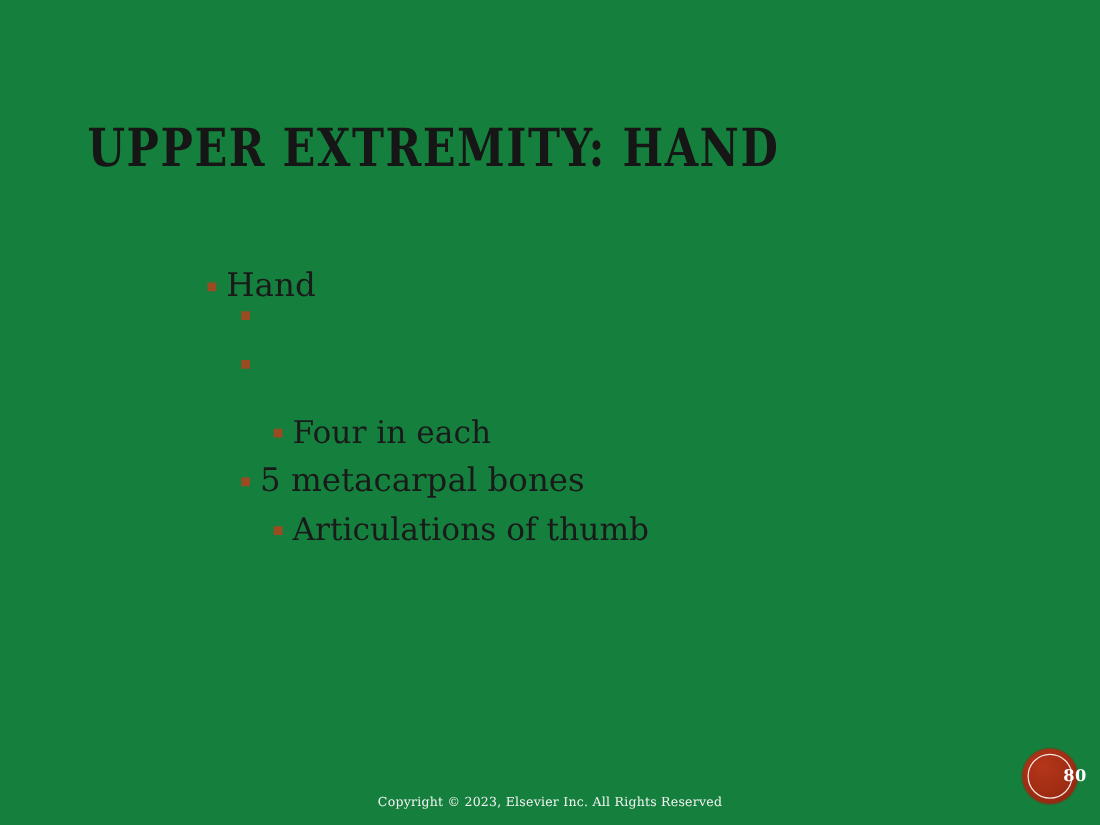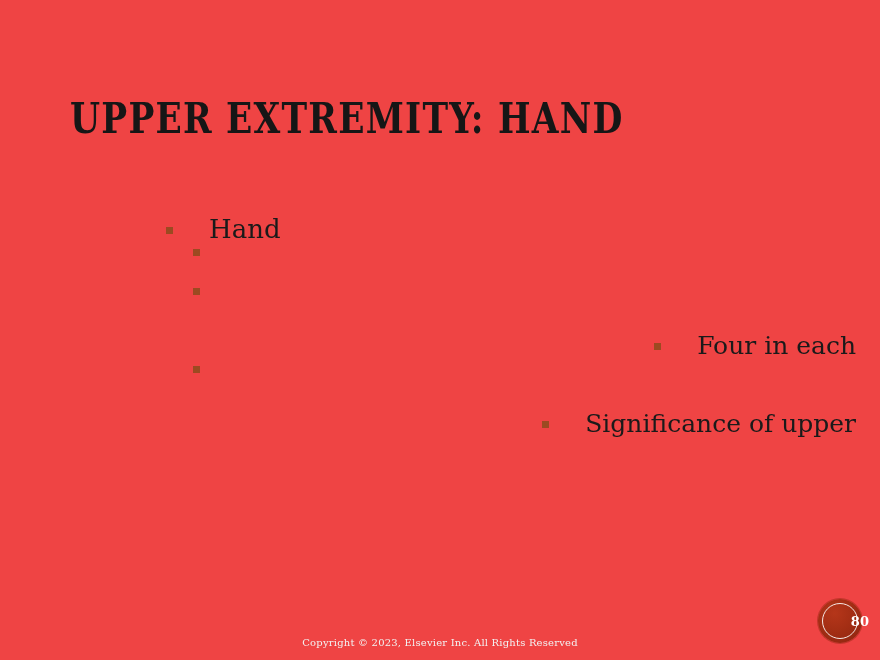--- a/index.html
+++ b/index.html
@@ -11,21 +11,21 @@
     height: 660px;
     background: #ffffff;
     font-family: "DejaVu Serif", "Liberation Serif", serif;
     overflow: hidden;
   }
 
   .slide {
     position: relative;
     width: 880px;
     height: 660px;
-    background: #ef4444;
+    background: #15803d;
     box-sizing: border-box;
   }
 
   
   .slide-title {
     position: absolute;
     left: 70px;
     top: 96px;
     font-family: "DejaVu Serif", "Liberation Serif", serif;
     font-weight: bold;
@@ -45,21 +45,20 @@
     left: 166px;
     top: 214px;
     width: 690px;
   }
 
   .bullet-row {
     display: flex;
     align-items: baseline;
     height: 39px;
     white-space: nowrap;
-    gap: 28px;
   }
 
   .bullet-marker {
     display: inline-block;
     width: 7px;
     height: 7px;
     background: #9c4a21;
     flex: 0 0 auto;
     position: relative;
     top: -4px;
@@ -67,21 +66,21 @@
 
   .bullet-text {
     font-family: "DejaVu Serif", "Liberation Serif", serif;
     color: #1a1a1a;
     margin-left: 8px;
   }
 
   
   .lvl-1 { padding-left: 0px; }
   .lvl-2 { padding-left: 27px; }
-  .lvl-3 { padding-left: 53px; justify-content: flex-end; }
+  .lvl-3 { padding-left: 53px; }
 
   .lvl-1 .bullet-text { font-size: 26px; }
   .lvl-2 .bullet-text { font-size: 26px; }
   .lvl-3 .bullet-text { font-size: 25px; }
 
   .lvl-1 .bullet-marker { width: 7px; height: 7px; }
   .lvl-2 .bullet-marker { width: 7px; height: 7px; }
   .lvl-3 .bullet-marker { width: 7px; height: 7px; }
 
   
@@ -158,25 +157,26 @@
       <span class="bullet-marker"></span>
     </div>
 
     <div class="bullet-row lvl-3">
       <span class="bullet-marker"></span>
       <span class="bullet-text">Four in each</span>
     </div>
 
     <div class="bullet-row lvl-2">
       <span class="bullet-marker"></span>
+      <span class="bullet-text">5 metacarpal bones</span>
     </div>
 
     <div class="bullet-row lvl-3">
       <span class="bullet-marker"></span>
-      <span class="bullet-text">Significance of upper</span>
+      <span class="bullet-text">Articulations of thumb</span>
     </div>
 
 
   </div>
 
   <div class="footer-copyright">Copyright © 2023, Elsevier Inc. All Rights Reserved</div>
 
   <div class="page-badge">
     <div class="page-badge-ring"></div>
     <div class="page-badge-number">80</div>

